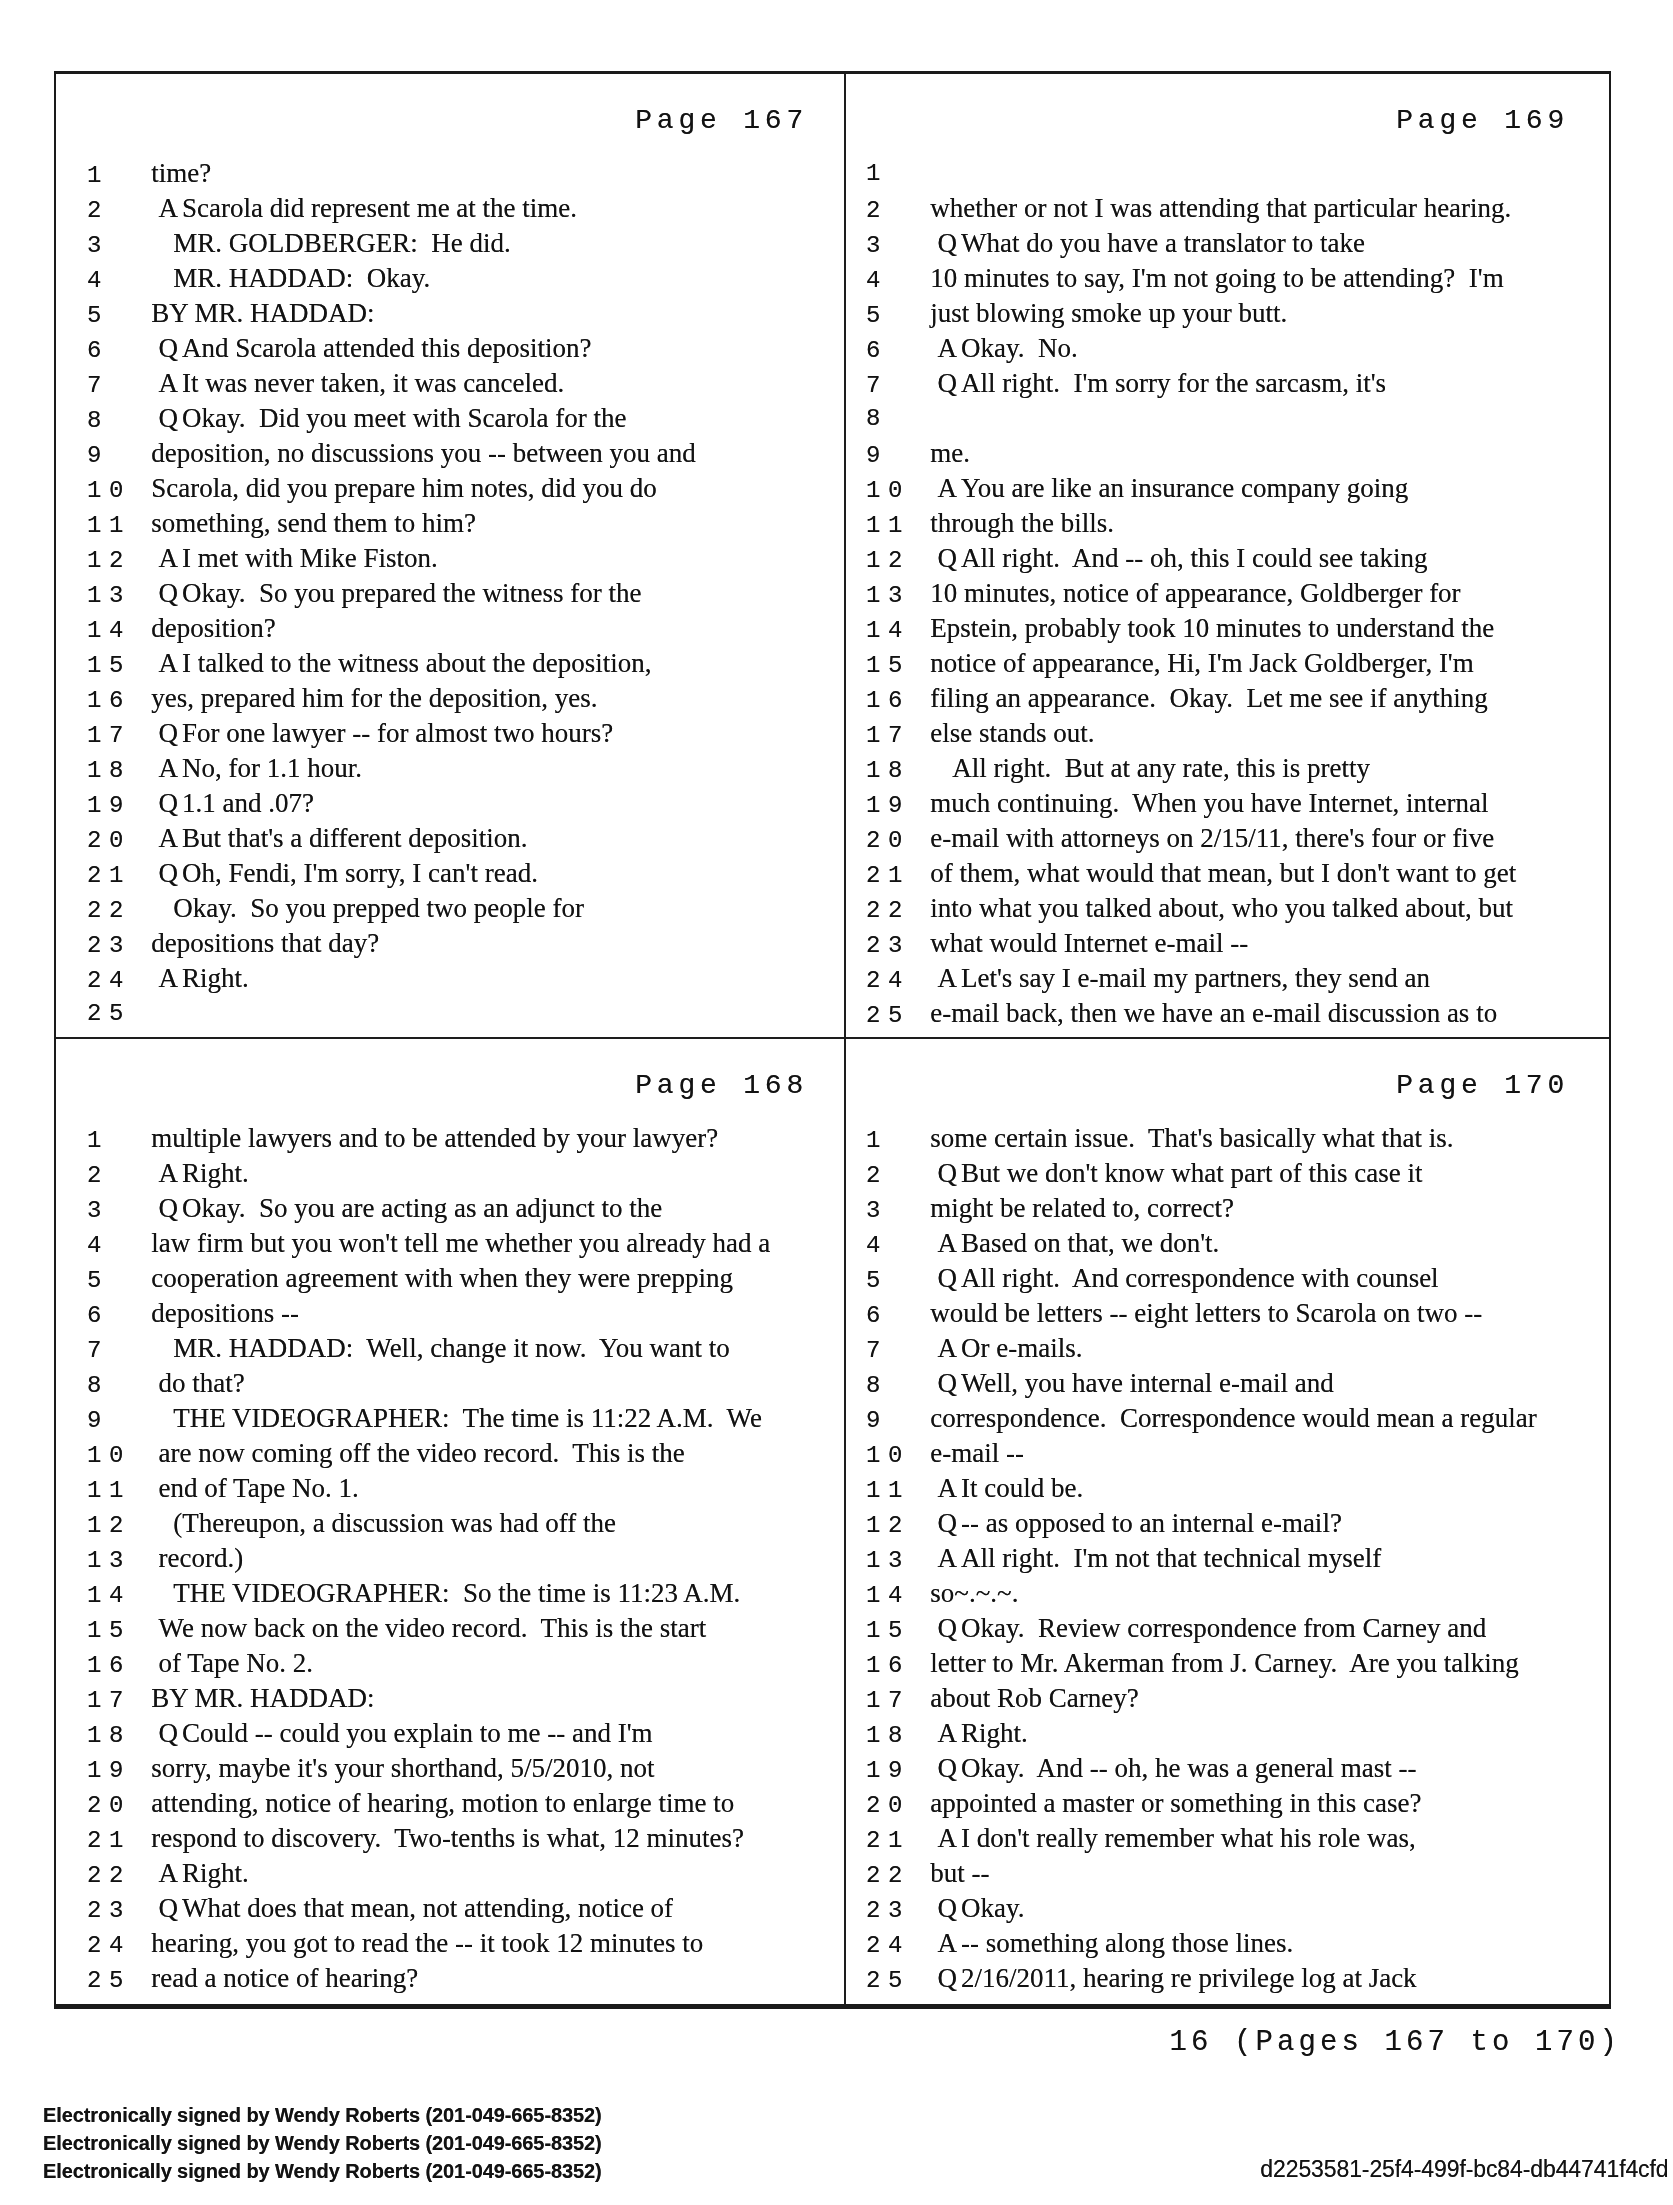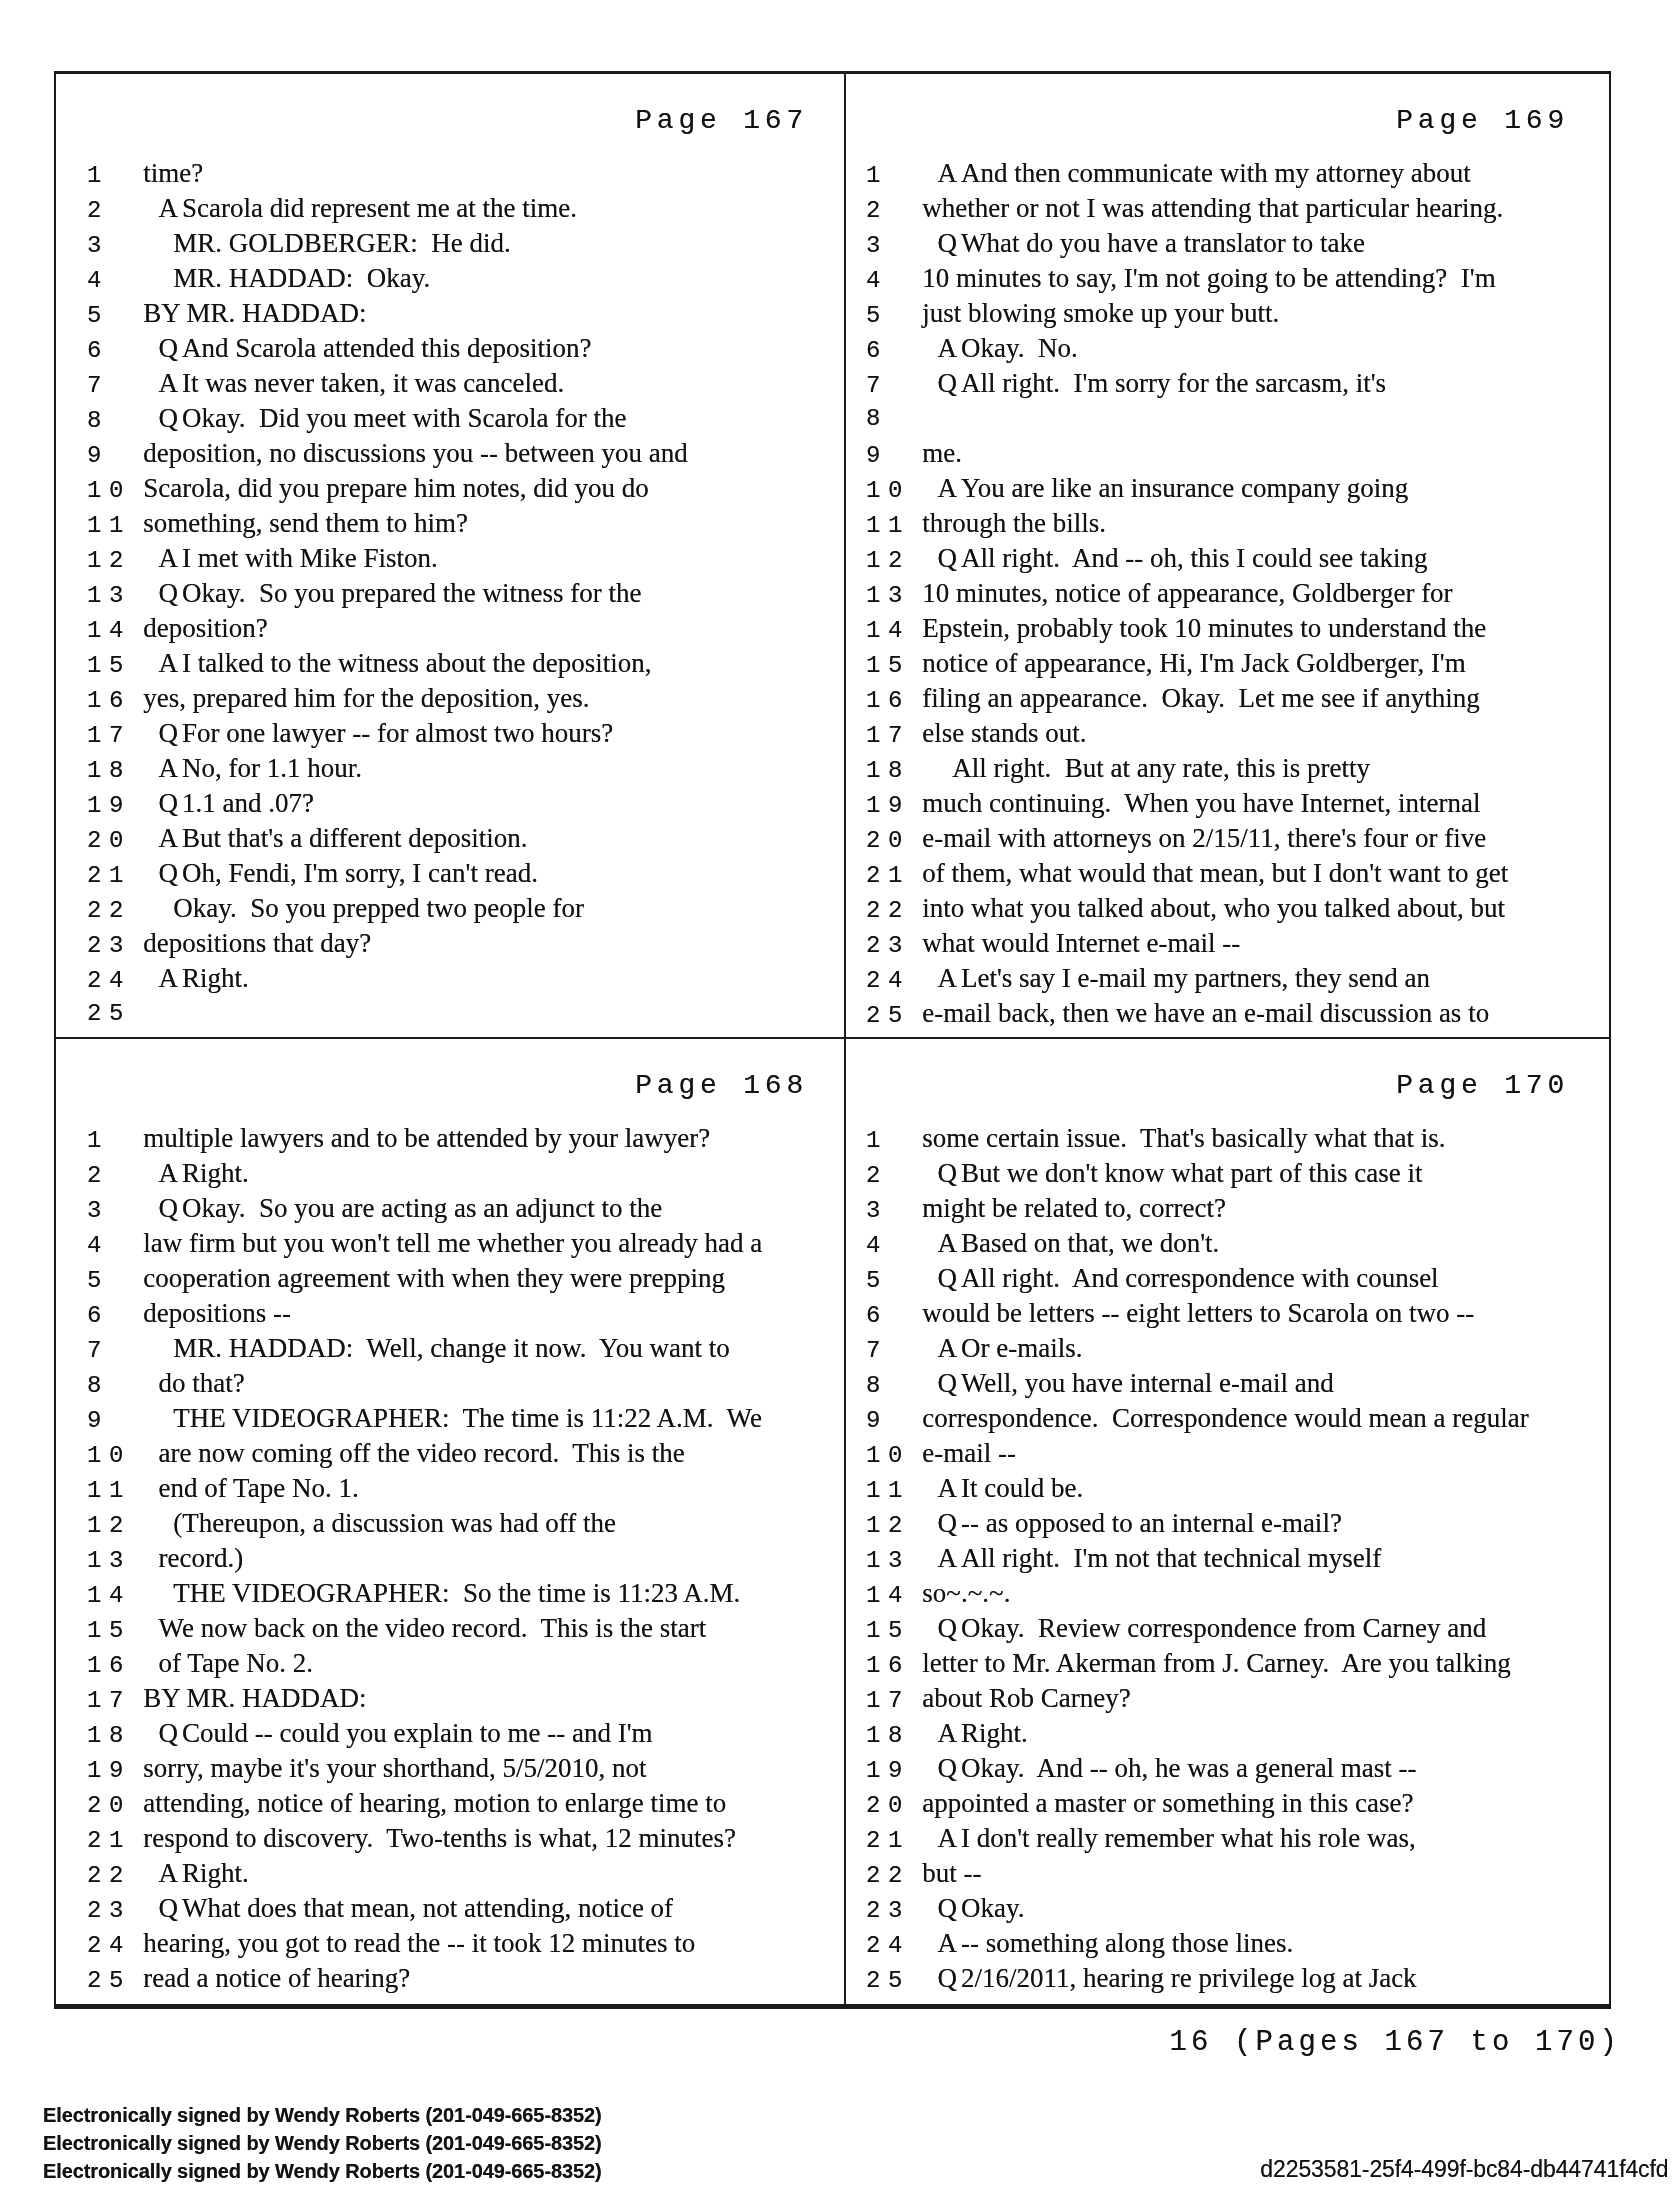--- a/index.html
+++ b/index.html
@@ -37,21 +37,21 @@
   .ln{
     flex:0 0 44px;margin-right:8.3px;
     font-family:"Liberation Mono", monospace;
     font-size:24px;letter-spacing:7.6px;
     text-shadow:0 0 0.3px rgba(0,0,0,0.5);
   }
   .body{
     font-size:27px;white-space:pre;
     text-shadow:0 0 0.5px rgba(0,0,0,0.6);
   }
-  .i0{margin-left:4px;}
+  .i0{margin-left:12px;}
   .i1{margin-left:19.3px;}
   .i2{margin-left:34px;}
   .pfx{display:inline-block;width:23.4px;}
   .foot-label{
     position:absolute;top:2026px;right:53px;
     font-family:"Liberation Mono", monospace;
     font-size:29px;letter-spacing:4.1px;
     text-shadow:0 0 0.4px rgba(0,0,0,0.55);
   }
   .sig-block{
@@ -181,21 +181,20 @@
       </div>
   </div>
 
   <div class="cell colR rowT">
     <div class="page-header">
       <span>Page 169</span>
     </div>
     <div class="lines">
         <div class="line">
           <span class="ln">1</span>
-          <span class="body i1"><span class="pfx">A</span><span class="txt">And then communicate with my attorney about</span></span>
         </div>
         <div class="line">
           <span class="ln">2</span>
           <span class="body i0"><span class="txt">whether or not I was attending that particular hearing.</span></span>
         </div>
         <div class="line">
           <span class="ln">3</span>
           <span class="body i1"><span class="pfx">Q</span><span class="txt">What do you have a translator to take</span></span>
         </div>
         <div class="line">

